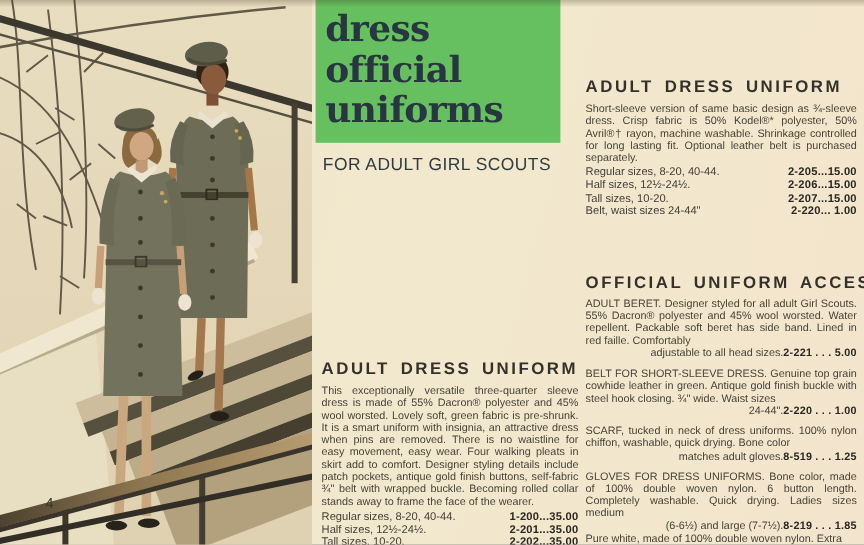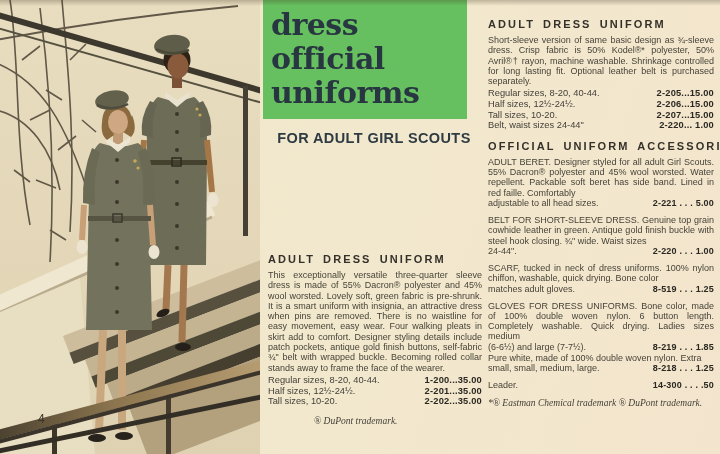--- a/index.html
+++ b/index.html
@@ -19,39 +19,39 @@
   .green-panel {
     position:absolute; left:263px; top:0; width:204px; height:119px;
     background:#67c05f; padding:8px 6px 0 8px;
   }
   .big-title {
     font-family:"DejaVu Serif", serif; font-weight:800;
     font-size:30px; line-height:34px; letter-spacing:-0.5px; color:#283641;
   }
   .subtitle {
     position:absolute; left:269px; top:130px; width:210px;
-    font-size:14.5px; font-weight:700; letter-spacing:.4px; color:#2e3b43;text-align:center;
+    font-size:14.5px; font-weight:400; letter-spacing:.4px; color:#2e3b43;
   }
   .intro {
     position:absolute; left:269px; top:158px; width:204px;
     font-family:"Liberation Serif", serif; font-style:italic;
     font-size:12.5px; line-height:16px; color:#3e3b33;
   }
   .mid-col  { position:absolute; left:268px; top:253px; width:214px; }
   .right-col{ position:absolute; left:488px; top:18px;  width:226px; }
 
   .section-head {
-    font-size:11px; font-weight:700; letter-spacing:2.1px; word-spacing:3px;
-    color:#34302a; margin-bottom:5px; white-space:nowrap;
+    font-size:14px; font-weight:700; letter-spacing:2.1px; word-spacing:3px;
+    color:#34302a; margin-bottom:5px; white-space:nowrap;margin-top:46px;
   }
   .body { font-size:9px; line-height:10.3px; color:#474338; text-align:justify; }
   .rows { margin-top:2px; }
   .price-row { display:flex; justify-content:space-between; font-size:9.3px; line-height:10.6px; color:#44403a; }
   .row-price { font-weight:700; color:#2b2822; letter-spacing:.2px; }
-  .tail-row { display:flex; justify-content:space-between; font-size:9px; line-height:11px; color:#474338; }
+  .tail-row { display:flex; justify-content:flex-end; font-size:9px; line-height:11px; color:#474338; }
   .acc-item { margin-top:6px; }
   .footnote {
     font-family:"Liberation Serif", serif; font-style:italic;
     font-size:9.5px; line-height:11.5px; color:#433f37;
   }
   .mid-col .footnote { margin-top:9px;margin-left:46px; }
   .right-col .footnotes { margin-top:7px; }
 </style>
 </head>
 <body>

